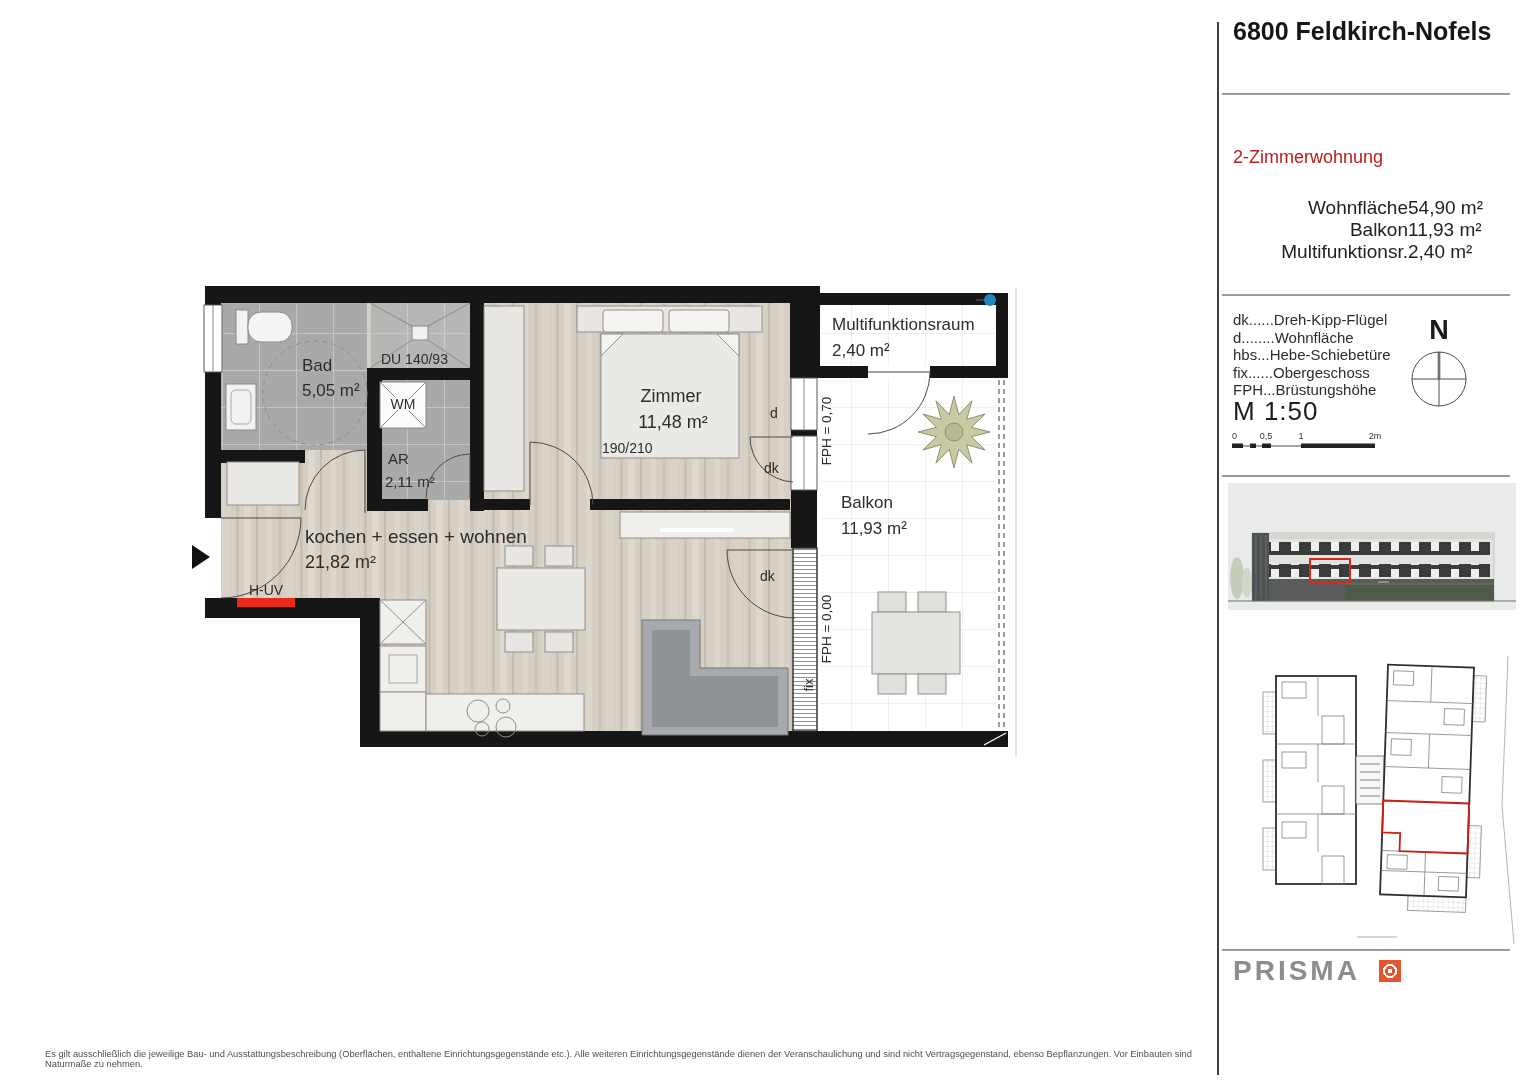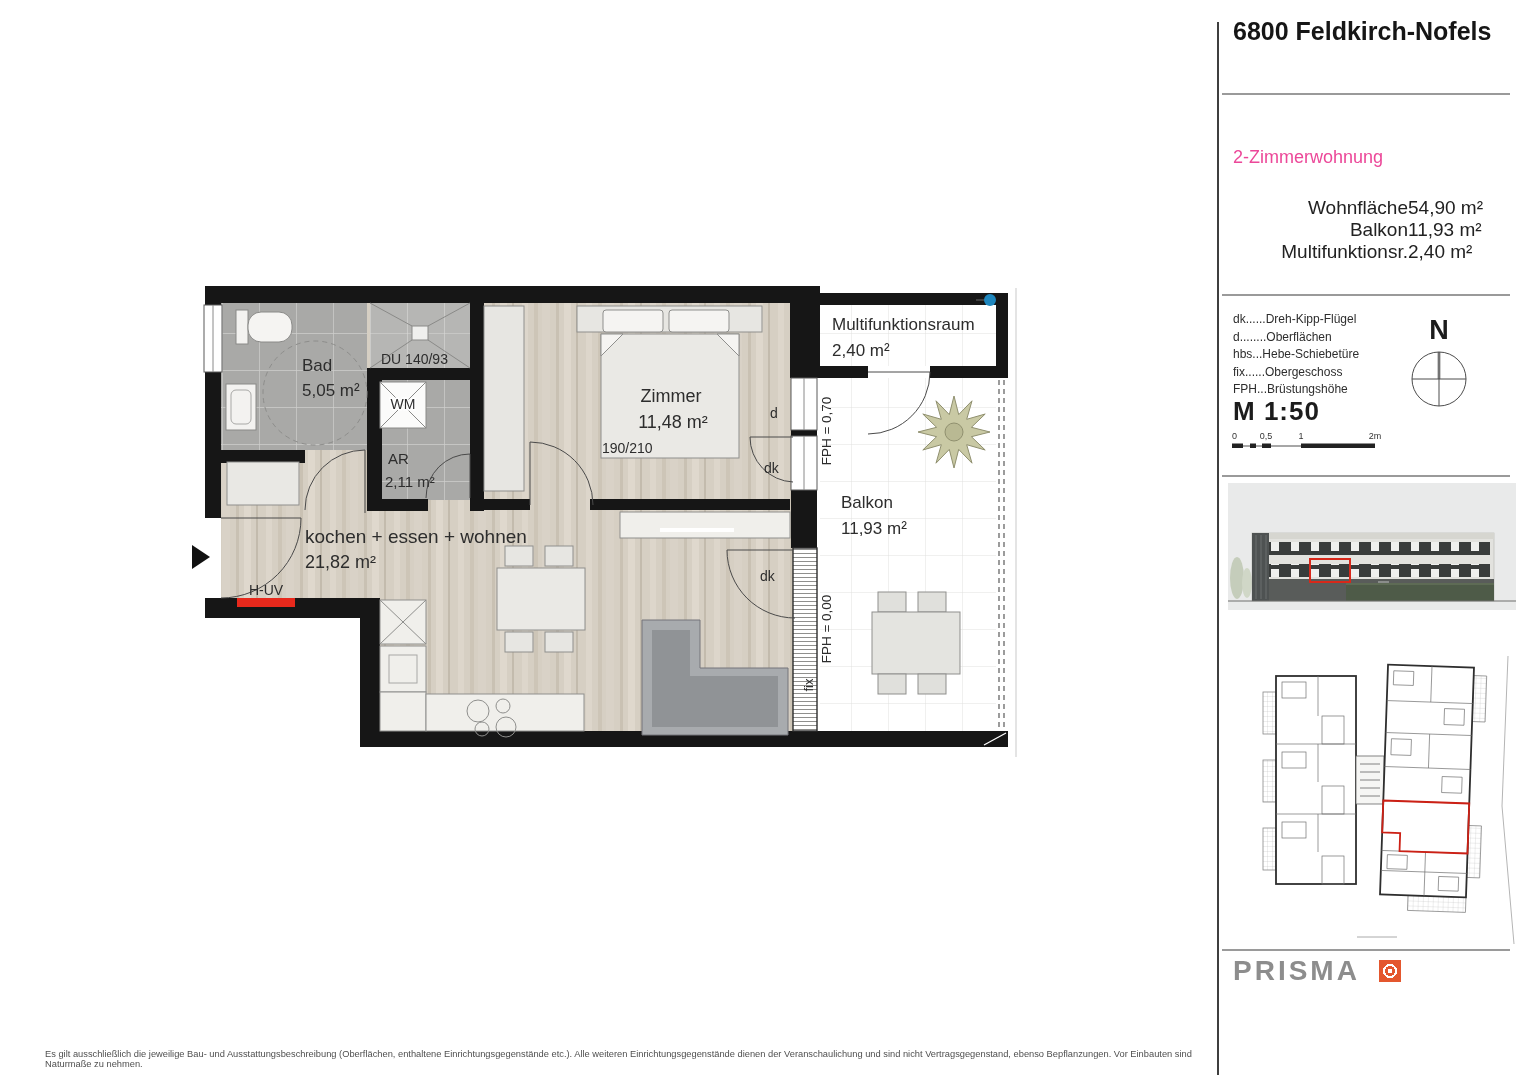--- a/index.html
+++ b/index.html
@@ -5,25 +5,25 @@
   html,body{margin:0;padding:0;background:#ffffff;}
   .sheet{position:relative;width:1527px;height:1080px;background:#fff;overflow:hidden;
          font-family:"Liberation Sans",sans-serif;color:#1d1d1d;}
   .abs{position:absolute;}
   svg text{font-family:"Liberation Sans",sans-serif;}
   
   .vdivider{position:absolute;left:1217px;top:22px;width:2px;height:1053px;background:#3f3f3f;}
   .hline{position:absolute;left:1222px;width:288px;height:2px;background:#9a9a9a;}
   .addr{position:absolute;left:1233px;top:16px;font-size:25px;font-weight:bold;line-height:31px;color:#161616;}
   .unit-title{position:absolute;left:1233px;top:116px;font-size:24px;font-weight:bold;color:#161616;}
-  .unit-sub{position:absolute;left:1233px;top:147px;font-size:18px;color:#ec4899;}
+  .unit-sub{position:absolute;left:1233px;top:147px;font-size:18px;color:#b91c1c;}
   .area-row{position:absolute;left:1233px;width:285px;display:flex;font-size:19px;color:#222;text-align:right;}
   .area-row .lab{flex:0 0 175px;}
-  .legend{position:absolute;left:1233px;top:311px;font-size:12px;line-height:17.5px;color:#2d2d2d;}
-  .scale-label{position:absolute;left:1233px;top:396px;font-size:26px;color:#1c1c1c;letter-spacing:1px;font-weight:bold;}
+  .legend{position:absolute;left:1233px;top:311px;font-size:15px;line-height:17.5px;color:#2d2d2d;}
+  .scale-label{position:absolute;left:1233px;top:396px;font-size:26px;color:#1c1c1c;letter-spacing:1px;}
   .prisma-row{position:absolute;left:1233px;top:955px;display:flex;align-items:center;gap:19px;}
   .prisma-word{font-size:28px;font-weight:bold;letter-spacing:3px;color:#8d8d8d;}
   .prisma-sq{width:22px;height:22px;background:
       radial-gradient(circle at 50% 50%, #ffffff 0 2.5px, #e4572e 2.5px 5px, #ffffff 5px 7px, #e4572e 7px 100%);}
   .contact{position:absolute;left:1233px;top:984px;font-size:12px;line-height:13.9px;color:#474747;}
   .disclaimer{position:absolute;left:25px;top:1049px;width:1150px;font-size:9.3px;color:#4f4f4f;margin-left:20px;}
 </style>
 </head>
 <body>
 
@@ -234,21 +234,21 @@
   </div>
   <div class="area-row" style="top:241px">
     <span class="lab">Multifunktionsr.</span>
     <span>2,40 m²</span>
   </div>
 
   <div class="hline" style="top:294px"></div>
 
   <div class="legend">
     <div>dk......Dreh-Kipp-Flügel</div>
-    <div>d........Oberflächen</div>
+    <div>d........Wohnfläche</div>
     <div>hbs...Hebe-Schiebetüre</div>
     <div>fix......Obergeschoss</div>
     <div>FPH...Brüstungshöhe</div>
   </div>
 
   <svg class="abs" style="left:1402px;top:312px" width="74" height="106" viewBox="0 0 74 106">
     <text x="37" y="27" font-size="27" font-weight="bold" text-anchor="middle" fill="#1c1c1c">N</text>
     <line x1="37" y1="40" x2="37" y2="67" stroke="#9b9b9b" stroke-width="3"></line>
     <circle cx="37" cy="67" r="27" fill="none" stroke="#4c4c4c" stroke-width="1"></circle>
     <line x1="37" y1="40" x2="37" y2="94" stroke="#4c4c4c" stroke-width="1"></line>

